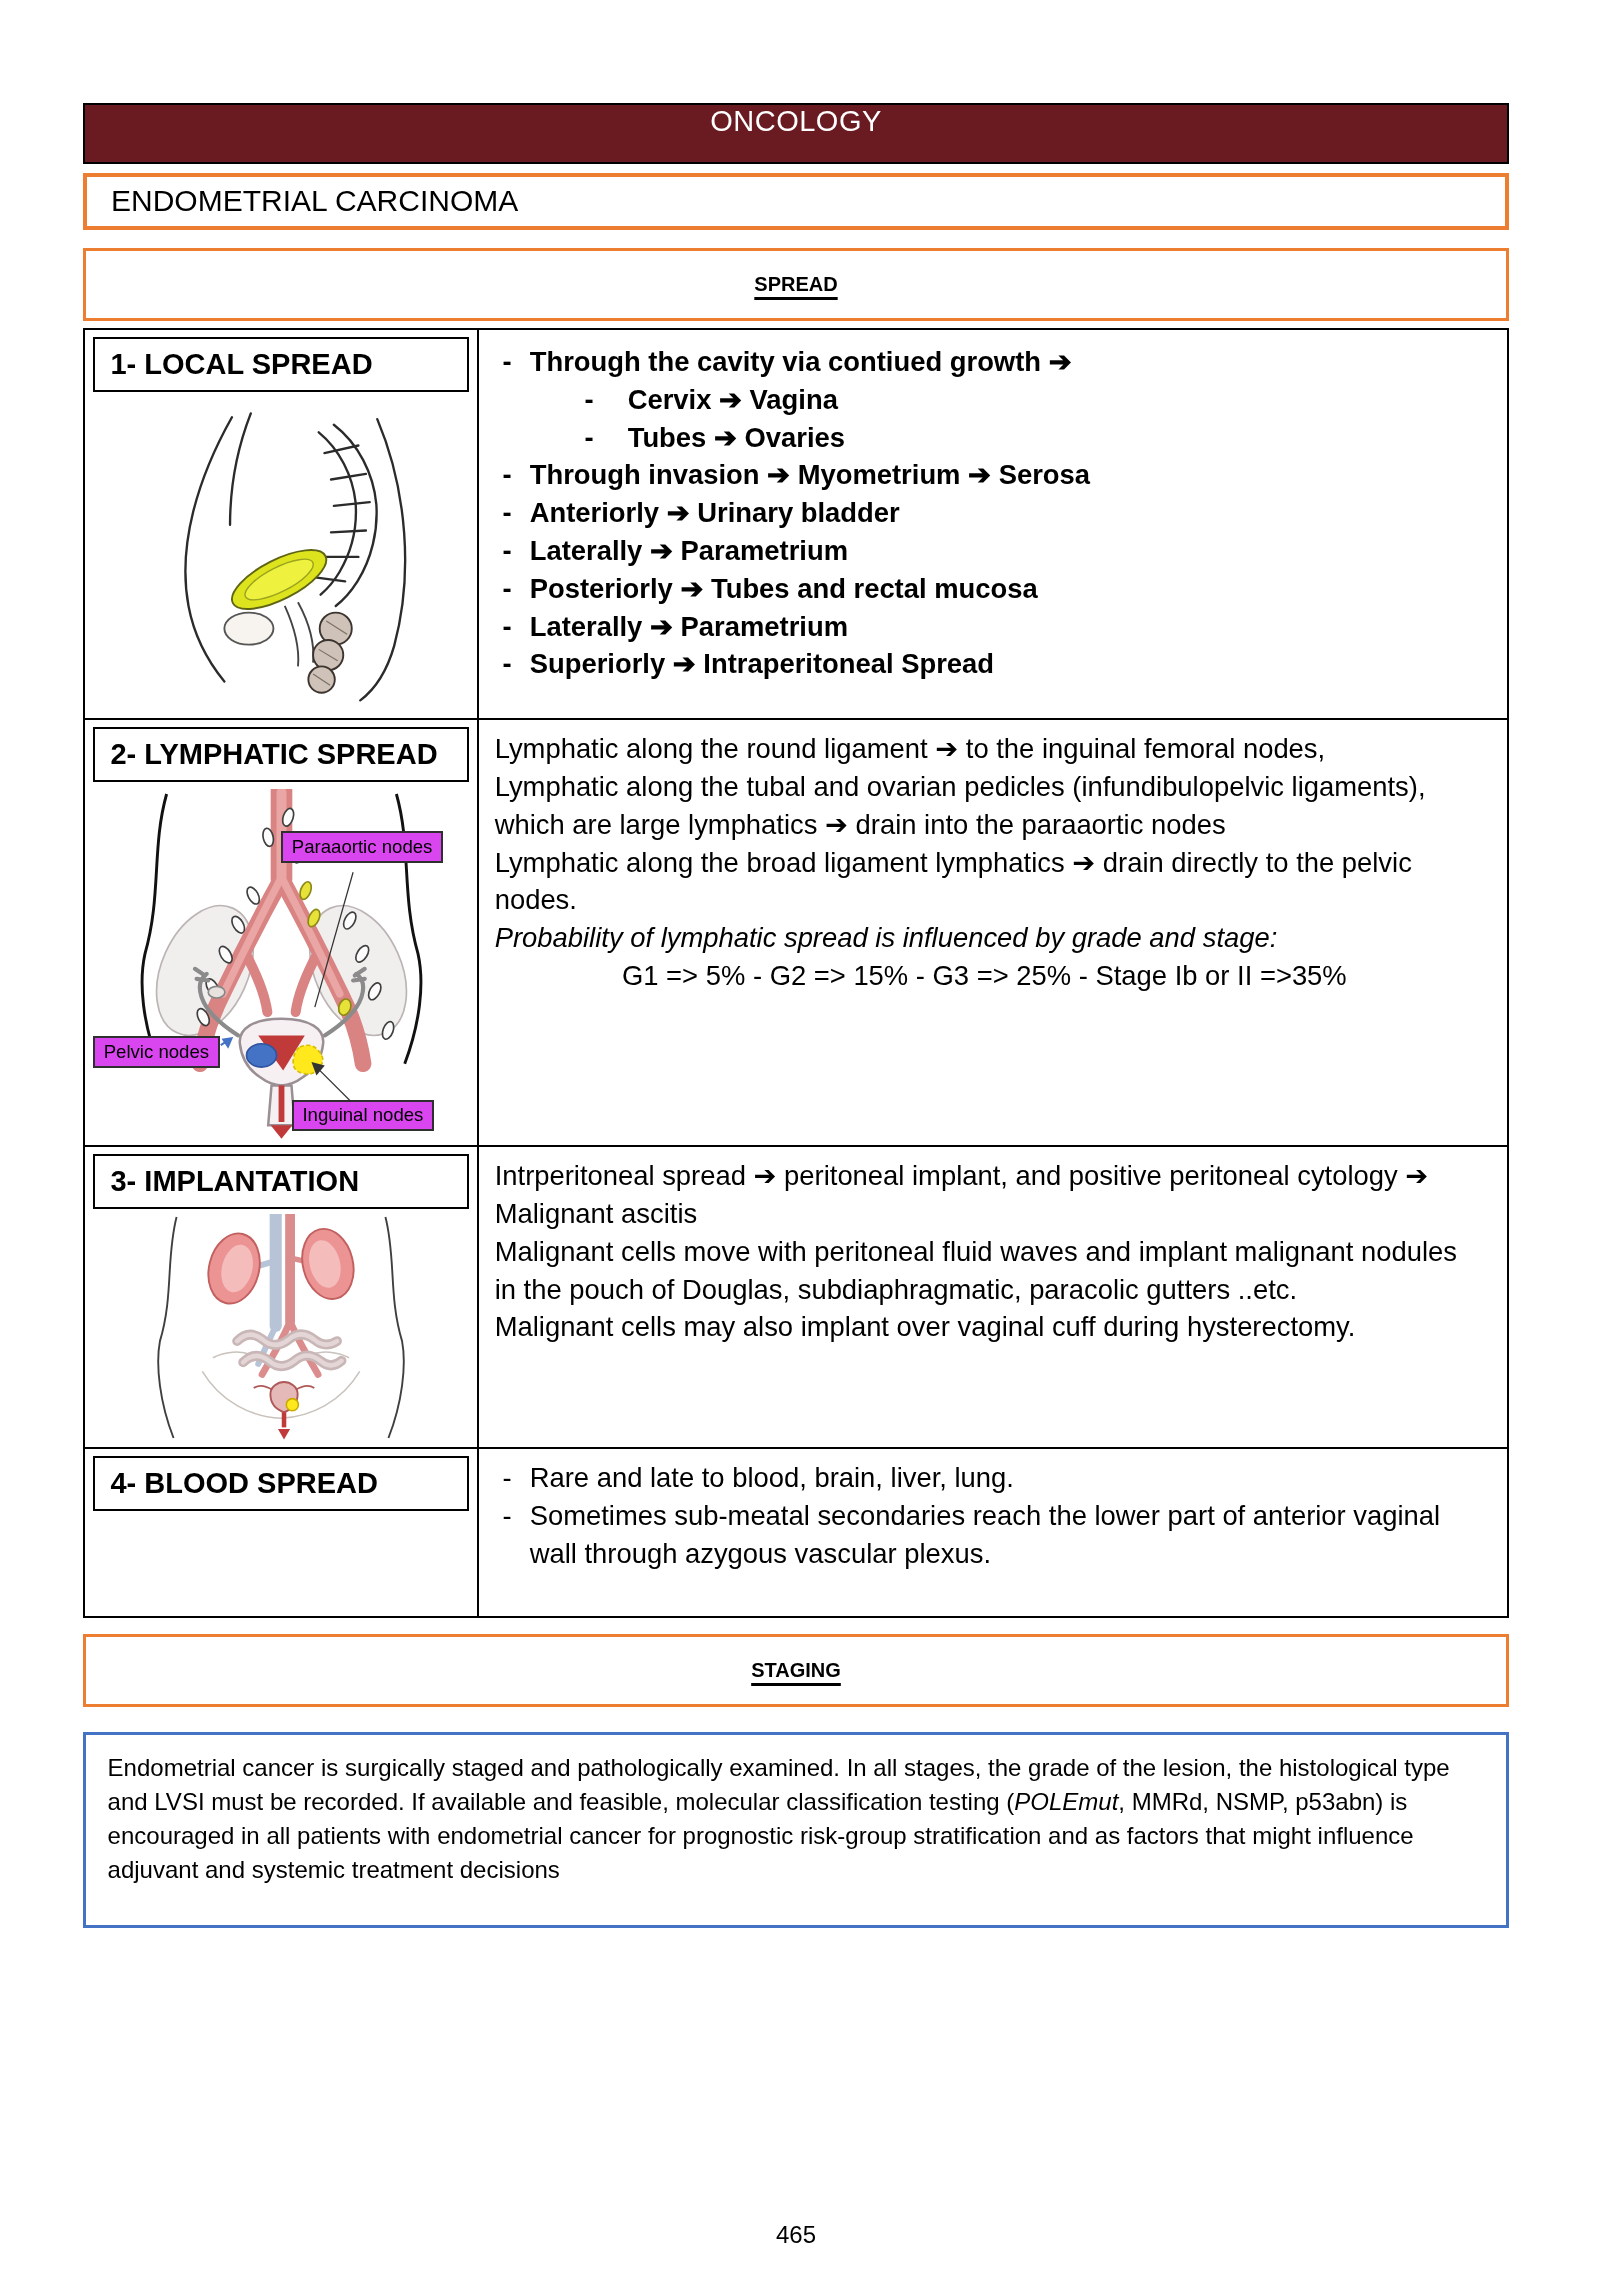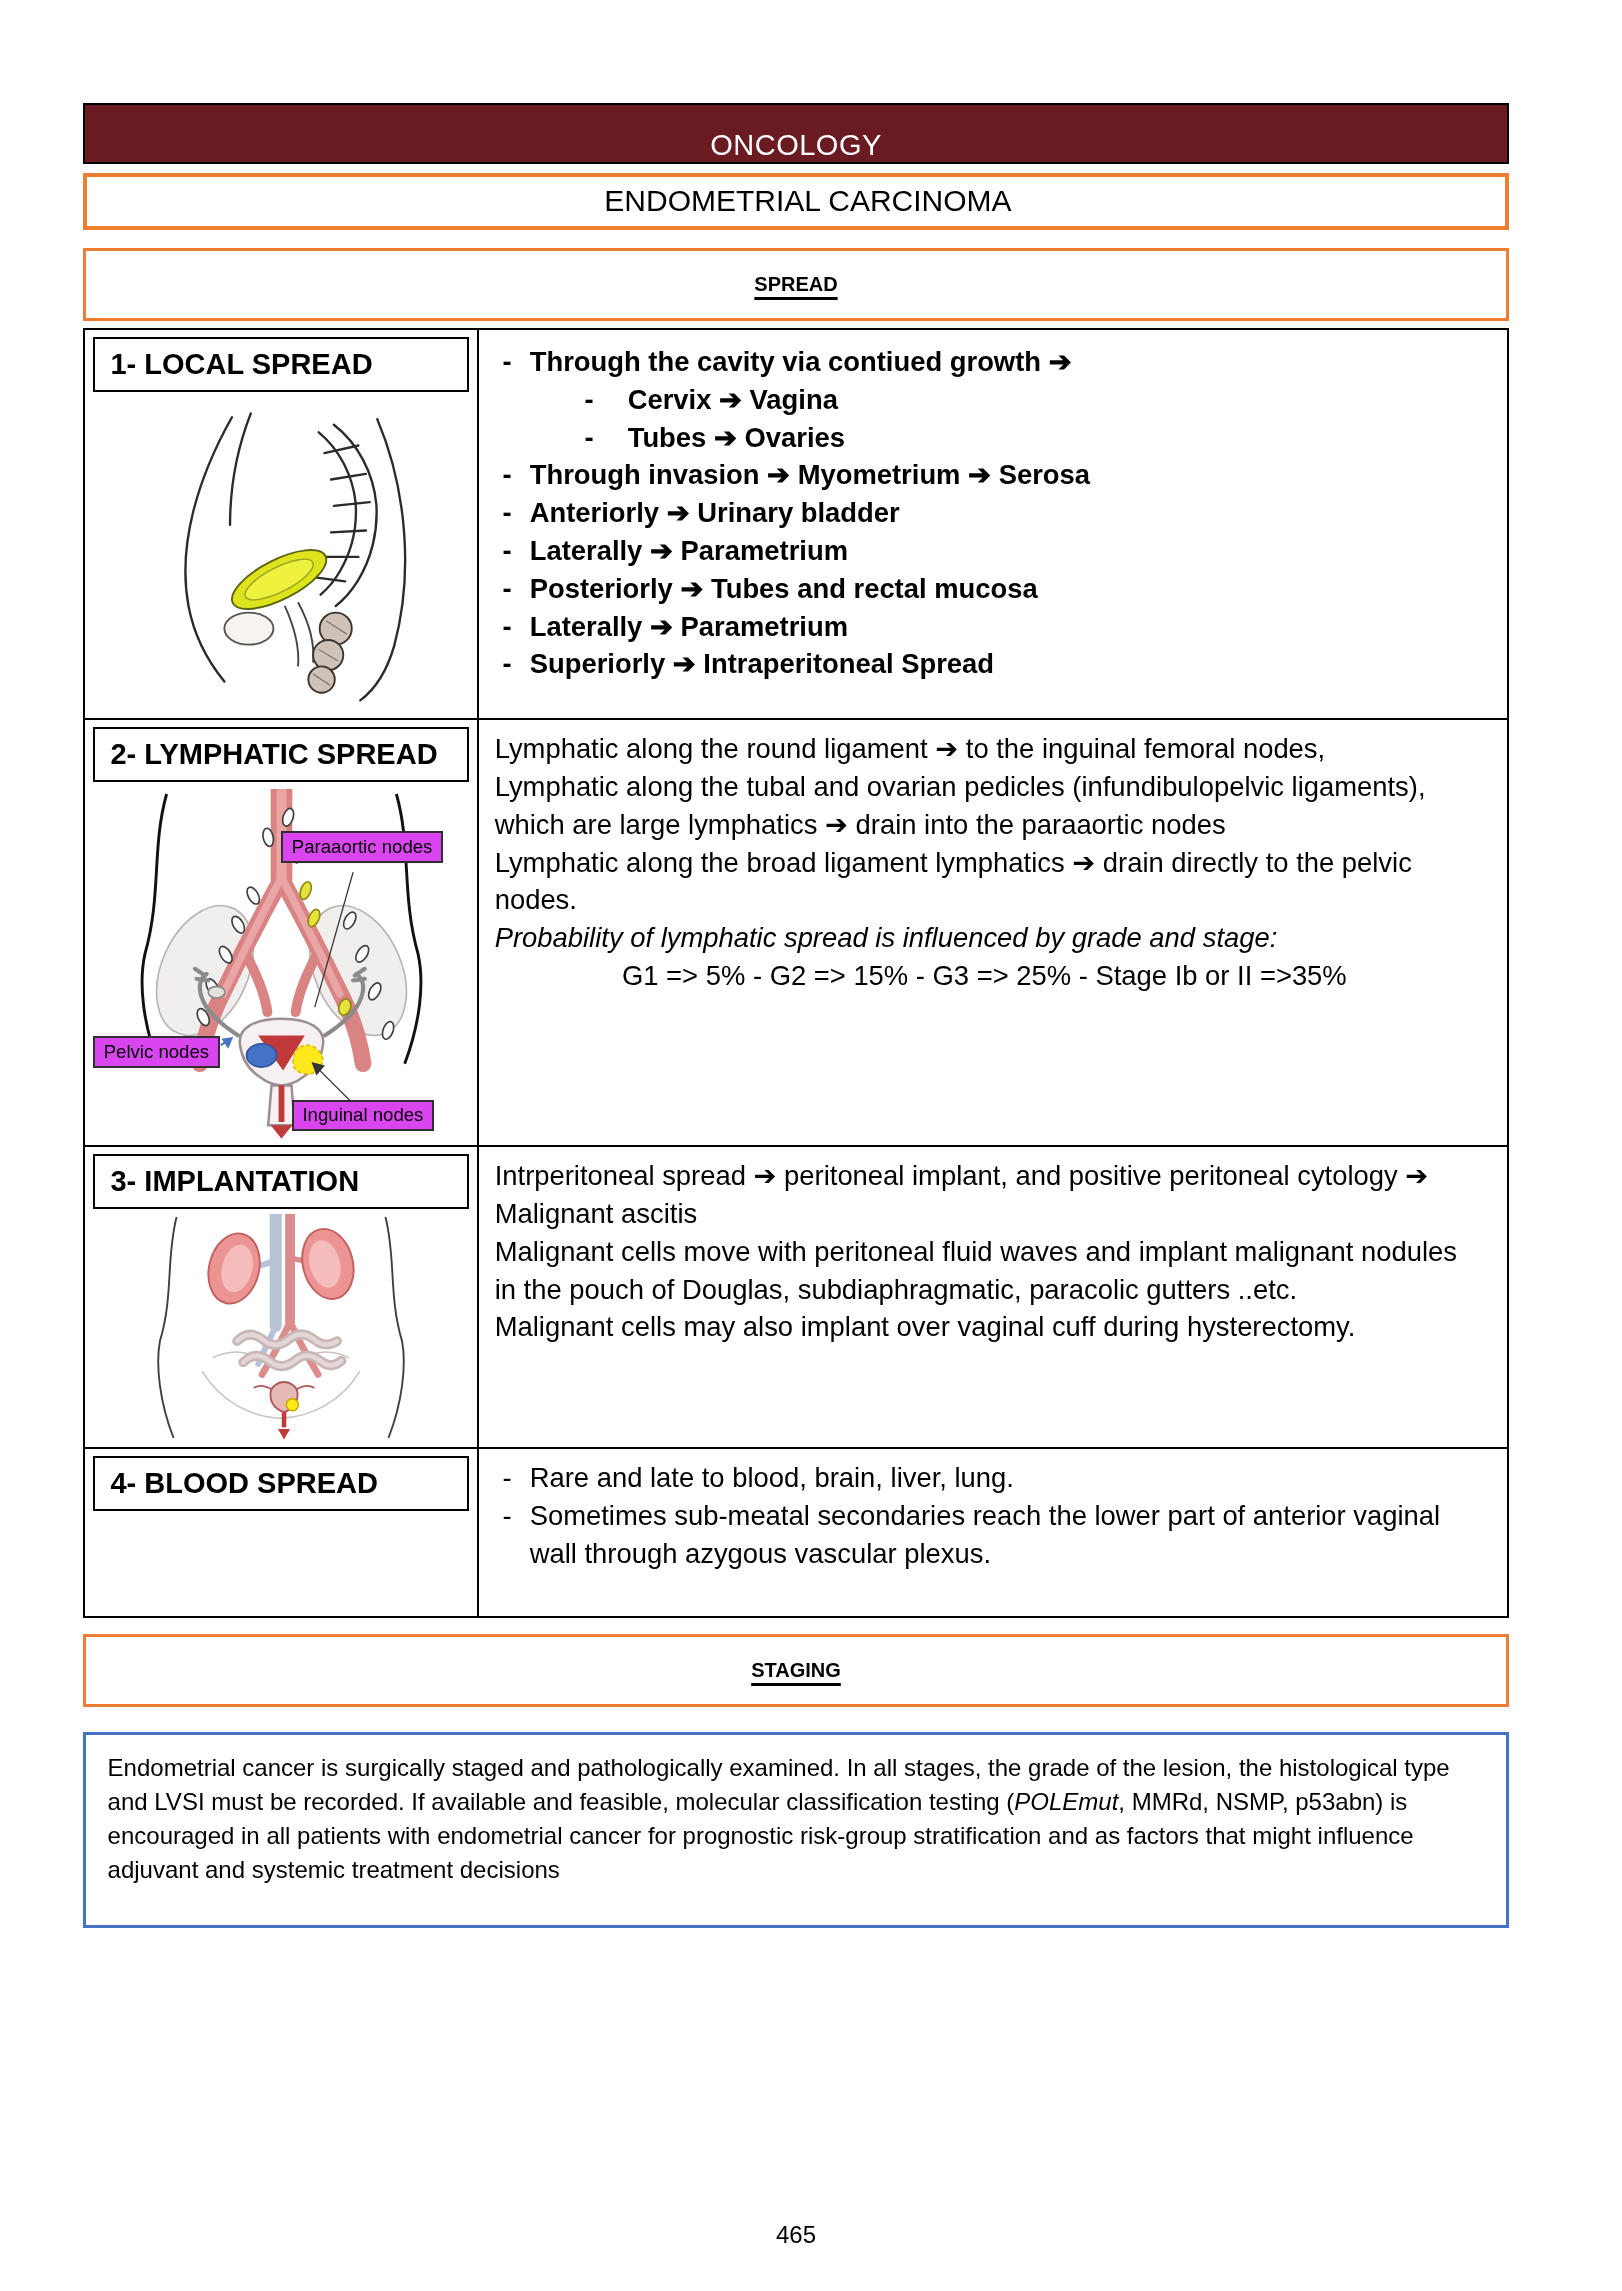--- a/index.html
+++ b/index.html
@@ -9,26 +9,26 @@
   html,body{margin:0;padding:0;background:#ffffff;}
   .page{
     position:relative;width:1622px;height:2292px;background:#fff;
     font-family:"Liberation Sans",sans-serif;color:#000;overflow:hidden;
   }
   .content{position:absolute;left:83px;top:0;width:1426px;}
 
   
   .oncology-banner{
     margin-top:103px;height:61px;background:var(--maroon,#6a1b22);
-    border:2px solid #000;display:flex;align-items:flex-end;justify-content:center;
+    border:2px solid #000;display:flex;align-items:flex-start;justify-content:center;
     color:#fff;font-size:29px;letter-spacing:0.5px;
   }
   .title-banner{
     margin-top:8.8px;height:57px;border:4.9px solid var(--orange,#ED7D31);
-    display:flex;align-items:center;justify-content:center;font-size:30px;padding-left:24px;
+    display:flex;align-items:center;justify-content:flex-start;font-size:30px;padding-left:24px;
   }
   .section-banner{
     border:3.9px solid var(--orange,#ED7D31);height:73px;
     display:flex;align-items:center;justify-content:center;
     font-size:20px;font-weight:bold;
   }
   .section-banner .u{text-decoration:underline;text-decoration-thickness:2.9px;text-underline-offset:5.9px;}
   .spread-banner{margin-top:18.6px;}
   .staging-banner{margin-top:15.7px;}
 

